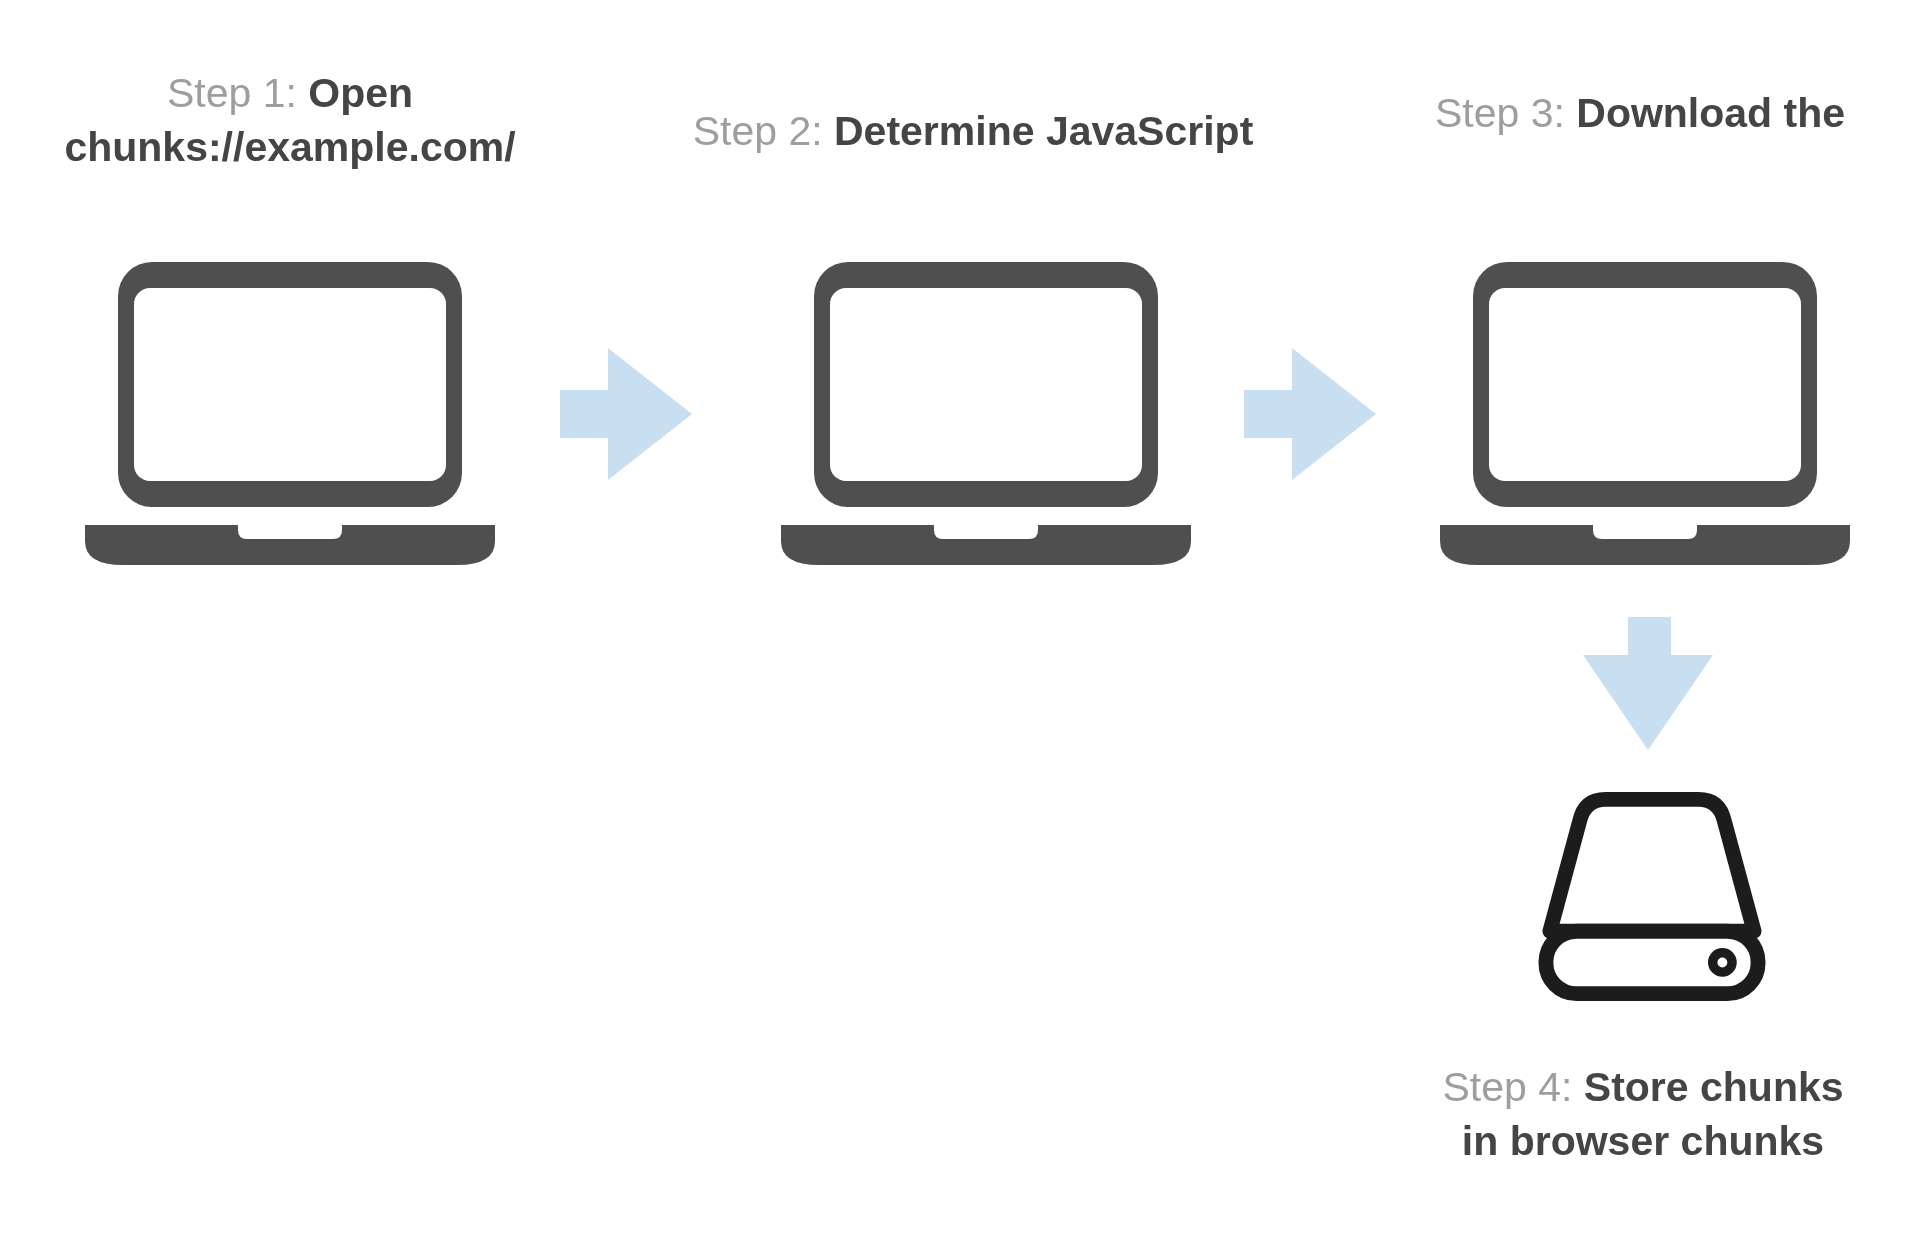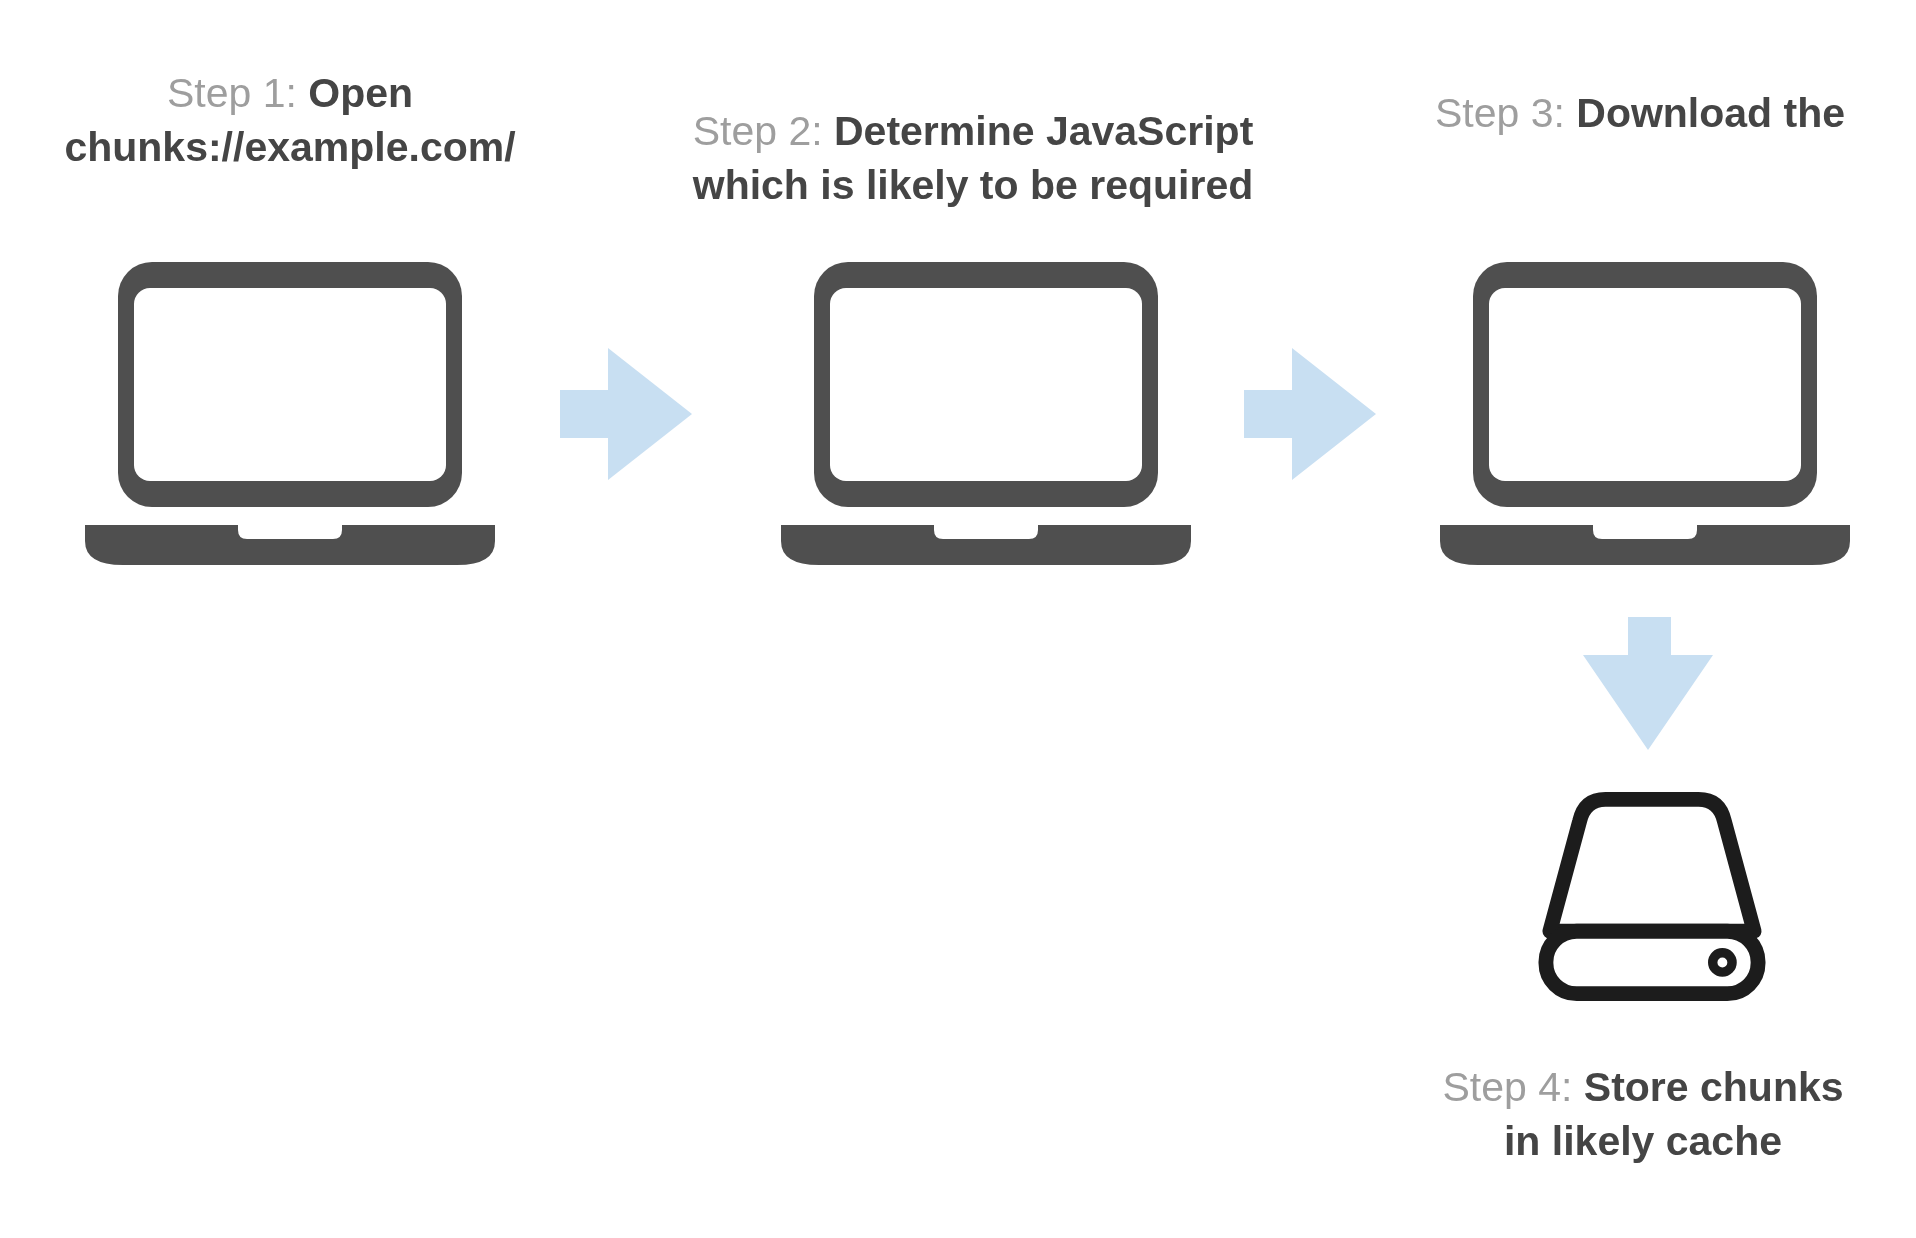--- a/index.html
+++ b/index.html
@@ -71,30 +71,29 @@
 
 <div class="canvas">
 
   <div class="step-label" id="label-1">
     <div><span class="muted">Step 1: </span><span class="bold">Open</span></div>
     <div class="bold">chunks://example.com/</div>
   </div>
 
   <div class="step-label" id="label-2">
     <div><span class="muted">Step 2: </span><span class="bold">Determine JavaScript</span></div>
-    <div class="bold">which is likely to be required</div>
   </div>
 
   <div class="step-label" id="label-3">
     <div><span class="muted">Step 3: </span><span class="bold">Download the</span></div>
   </div>
 
   <div class="step-label" id="label-4">
     <div><span class="muted">Step 4: </span><span class="bold">Store chunks</span></div>
-    <div class="bold">in likely cache</div>
+    <div class="bold">in browser chunks</div>
   </div>
 
   <svg class="icon" id="laptop-1" width="410" height="303" viewBox="0 0 410 303" aria-hidden="true">
     <rect class="dev" x="33" y="0" width="344" height="245" rx="34"></rect>
     <rect class="scr" x="49" y="26" width="312" height="193" rx="16"></rect>
     <path class="dev" d="M 0 263 H 153 V 268 Q 153 277 162 277 H 248 Q 257 277 257 268 V 263 H 410 V 279 Q 410 303 372 303 H 38 Q 0 303 0 279 Z"></path>
   </svg>
 
   <svg class="icon" id="laptop-2" width="410" height="303" viewBox="0 0 410 303" aria-hidden="true">
     <rect class="dev" x="33" y="0" width="344" height="245" rx="34"></rect>

